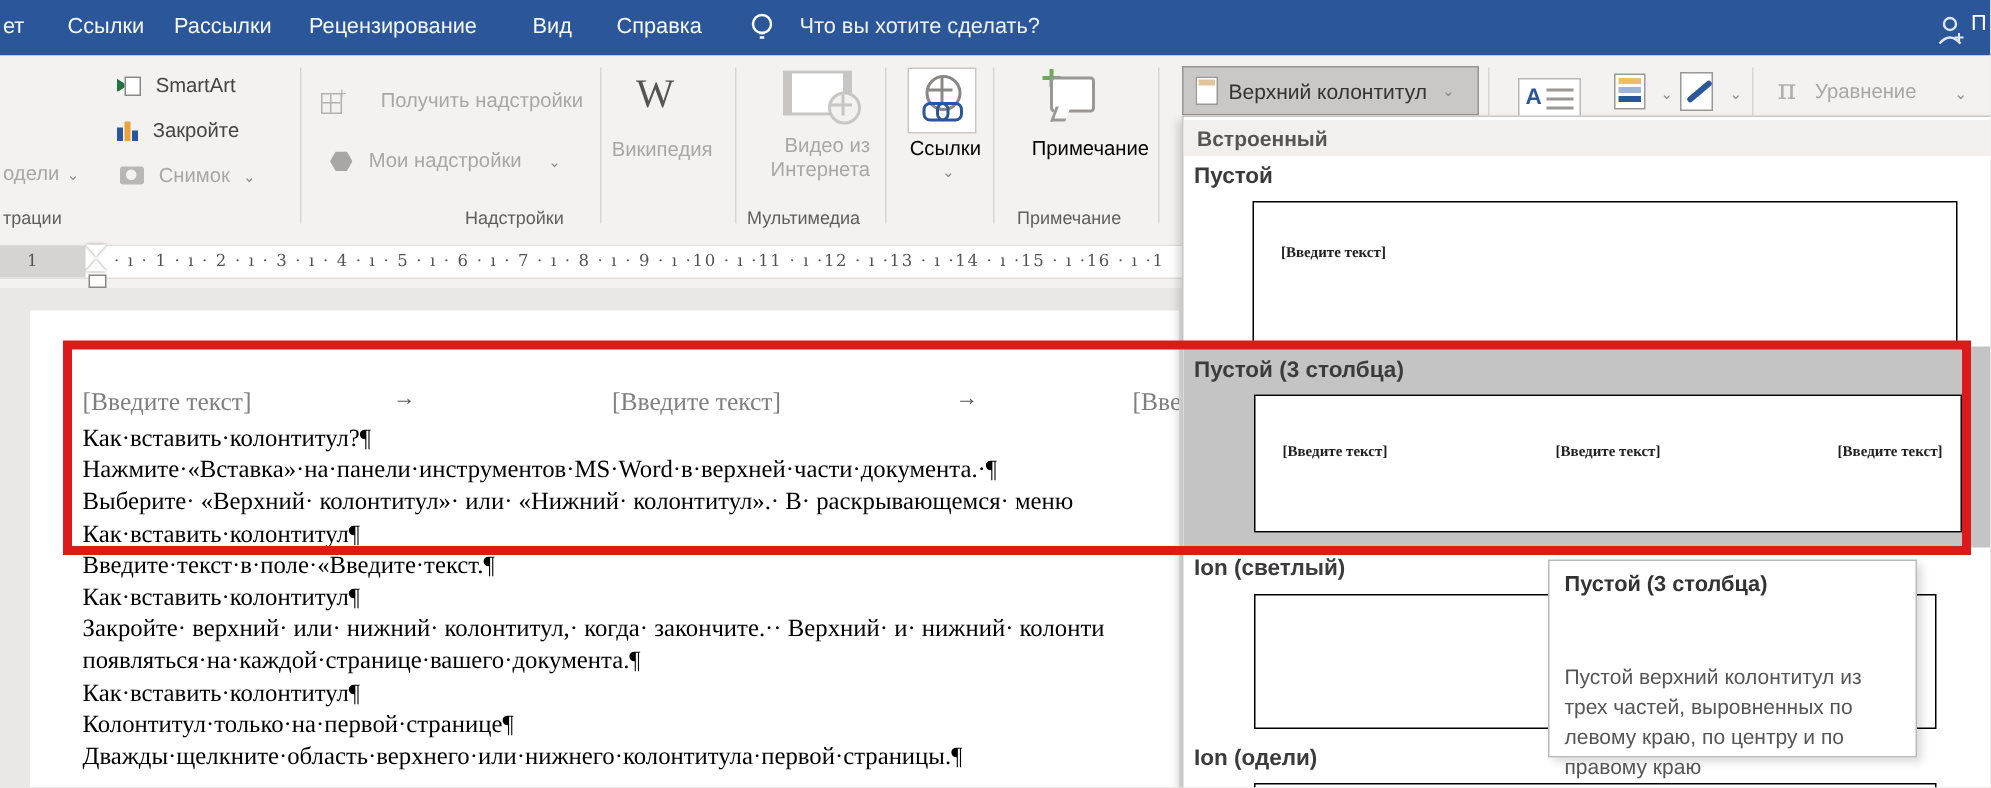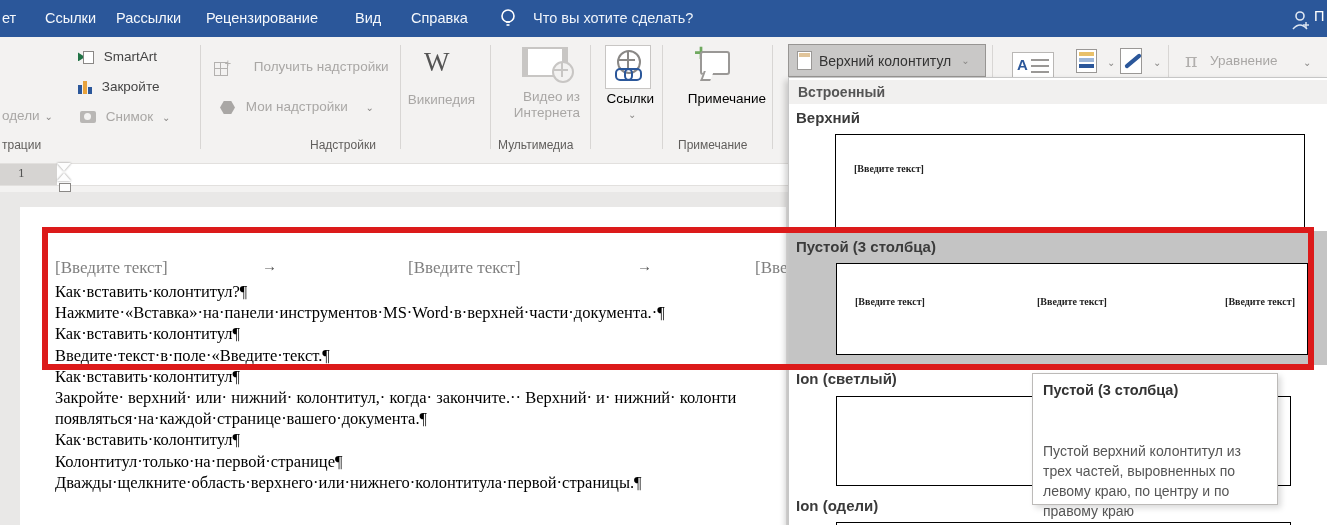--- a/index.html
+++ b/index.html
@@ -226,52 +226,54 @@
 
     <span class="pi" style="position:absolute;left:1185px;top:12px">π</span>
     <span class="ritem rdis" style="left:1210px;top:16px">Уравнение</span>
     <span class="chev" style="position:absolute;left:1298px;top:20px">⌄</span>
   </div>
 
   <div class="rulerzone">
     <div class="rulerbar">
       <div class="rmargin"></div>
       <span class="rmnum">1</span>
+      <span class="rticks">· ı · 1 · ı · 2 · ı · 3 · ı · 4 · ı · 5 · ı · 6 · ı · 7 · ı · 8 · ı · 9 · ı ·10 · ı ·11 · ı ·12 · ı ·13 · ı ·14 · ı ·15 · ı ·16 · ı ·1</span>
       <div class="ind-top"></div>
       <div class="ind-bot"></div>
       <div class="ind-box"></div>
     </div>
   </div>
 
   <div class="workspace">
     <div class="page">
       <span class="hdr-ph" style="left:35px">[Введите текст]</span>
       <span class="hdr-arrow" style="left:242px">→</span>
       <span class="hdr-ph" style="left:388px">[Введите текст]</span>
       <span class="hdr-arrow" style="left:617px">→</span>
       <span class="hdr-ph" style="left:735px">[Вве</span>
       <div class="doctext">
         <div>Как·вставить·колонтитул?¶</div>
         <div>Нажмите·«Вставка»·на·панели·инструментов·MS·Word·в·верхней·части·документа.·¶</div>
+        <div>Выберите· «Верхний· колонтитул»· или· «Нижний· колонтитул».· В· раскрывающемся· меню</div>
         <div>Как·вставить·колонтитул¶</div>
         <div>Введите·текст·в·поле·«Введите·текст.¶</div>
         <div>Как·вставить·колонтитул¶</div>
         <div>Закройте· верхний· или· нижний· колонтитул,· когда· закончите.·· Верхний· и· нижний· колонти</div>
         <div>появляться·на·каждой·странице·вашего·документа.¶</div>
         <div>Как·вставить·колонтитул¶</div>
         <div>Колонтитул·только·на·первой·странице¶</div>
         <div>Дважды·щелкните·область·верхнего·или·нижнего·колонтитула·первой·страницы.¶</div>
       </div>
     </div>
   </div>
 
   <div class="panel">
     <div class="panel-hd">Встроенный</div>
 
-    <span class="gal-title" style="top:31px">Верхний</span>
+    <span class="gal-title" style="top:31px">Пустой</span>
     <div class="gal-sec" style="top:26px;height:127px">
       <div class="preview" style="left:46px;top:30px;width:468px;height:93px">
         <span class="ph" style="left:18px;top:28px">[Введите текст]</span>
       </div>
     </div>
 
     <div class="gal-sec hl" style="top:153px;height:134px">
       <span class="gal-title" style="top:7px">Пустой (3 столбца)</span>
       <div class="preview" style="left:47px;top:32px;width:470px;height:90px">
         <span class="ph" style="left:18px;top:32px">[Введите текст]</span>

